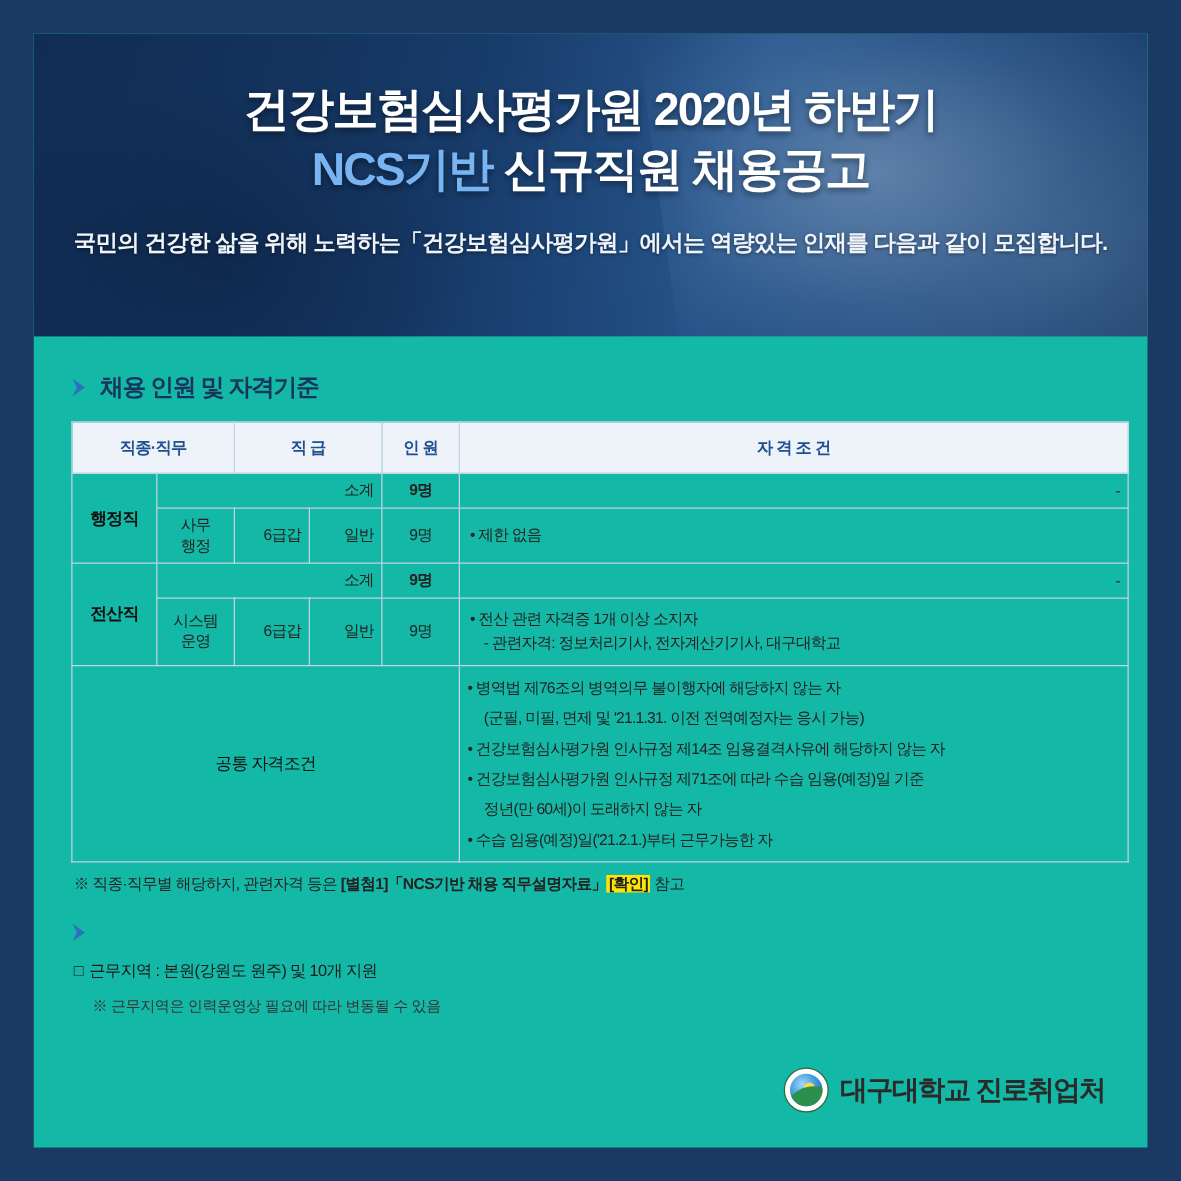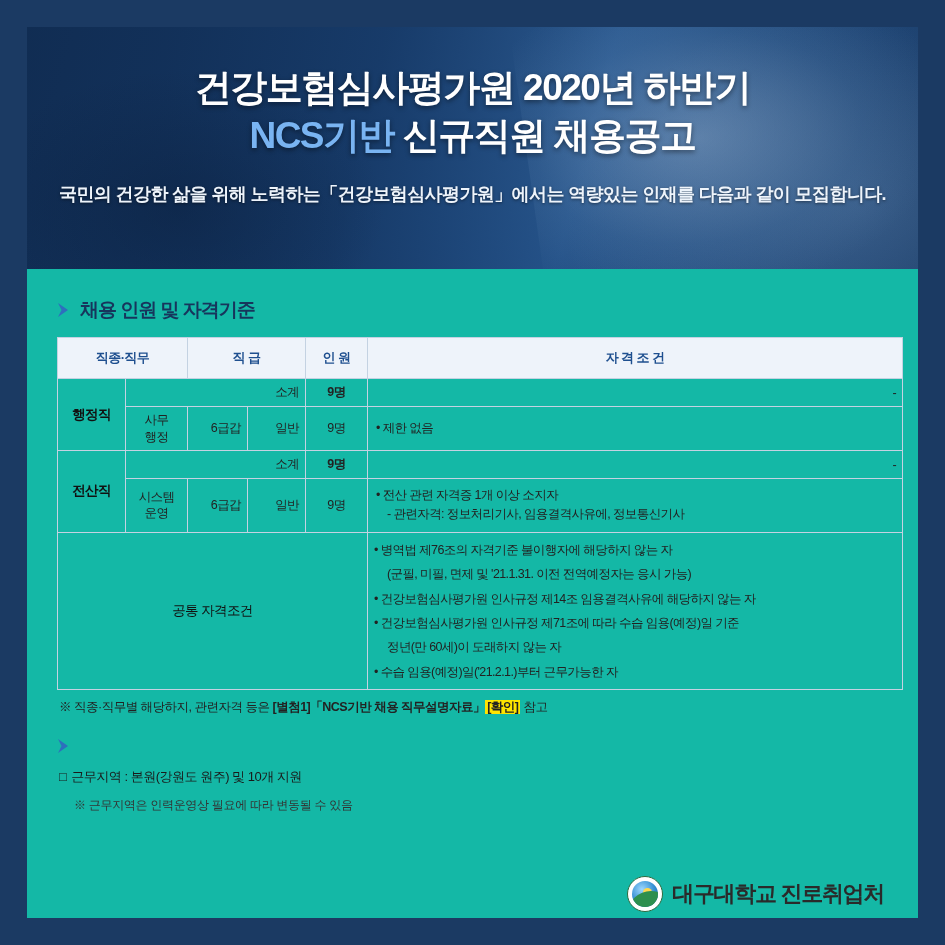--- a/index.html
+++ b/index.html
@@ -195,21 +195,21 @@
     font-size: 12px;
     color: #333;
     margin-left: 17px;
     letter-spacing: -0.3px;
   }
 
   
   .footer {
     position: absolute;
     right: 34px;
-    bottom: 6px;
+    bottom: 28px;
     display: flex;
     align-items: center;
     gap: 9px;
     justify-content: center;
   }
   .emblem {
     width: 36px;
     height: 36px;
     border-radius: 50%;
     background: #ffffff;
@@ -324,29 +324,29 @@
           <td class="c">-</td>
         </tr>
         <tr style="height:44px">
           <td class="sub">시스템<br>운영</td>
           <td class="c">6급갑</td>
           <td class="c">일반</td>
           <td class="num">9명</td>
           <td class="l">
             <div class="cond-list">
               <div>• 전산 관련 자격증 1개 이상 소지자</div>
-              <div class="ind">- 관련자격: 정보처리기사, 임용결격사유에, 정보통신기사</div>
+              <div class="ind">- 관련자격: 정보처리기사, 전자계산기기사, 대구대학교</div>
             </div>
           </td>
         </tr>
 
         <tr>
           <td class="common-cell" colspan="5">공통 자격조건</td>
           <td class="common-desc">
-            <div class="ln">• 병역법 제76조의 자격기준 불이행자에 해당하지 않는 자</div>
+            <div class="ln">• 병역법 제76조의 병역의무 불이행자에 해당하지 않는 자</div>
             <div class="ln ind2">(군필, 미필, 면제 및 '21.1.31. 이전 전역예정자는 응시 가능)</div>
             <div class="ln">• 건강보험심사평가원 인사규정 제14조 임용결격사유에 해당하지 않는 자</div>
             <div class="ln">• 건강보험심사평가원 인사규정 제71조에 따라 수습 임용(예정)일 기준</div>
             <div class="ln ind2">정년(만 60세)이 도래하지 않는 자</div>
             <div class="ln">• 수습 임용(예정)일('21.2.1.)부터 근무가능한 자</div>
           </td>
         </tr>
       </tbody>
     </table>
 

